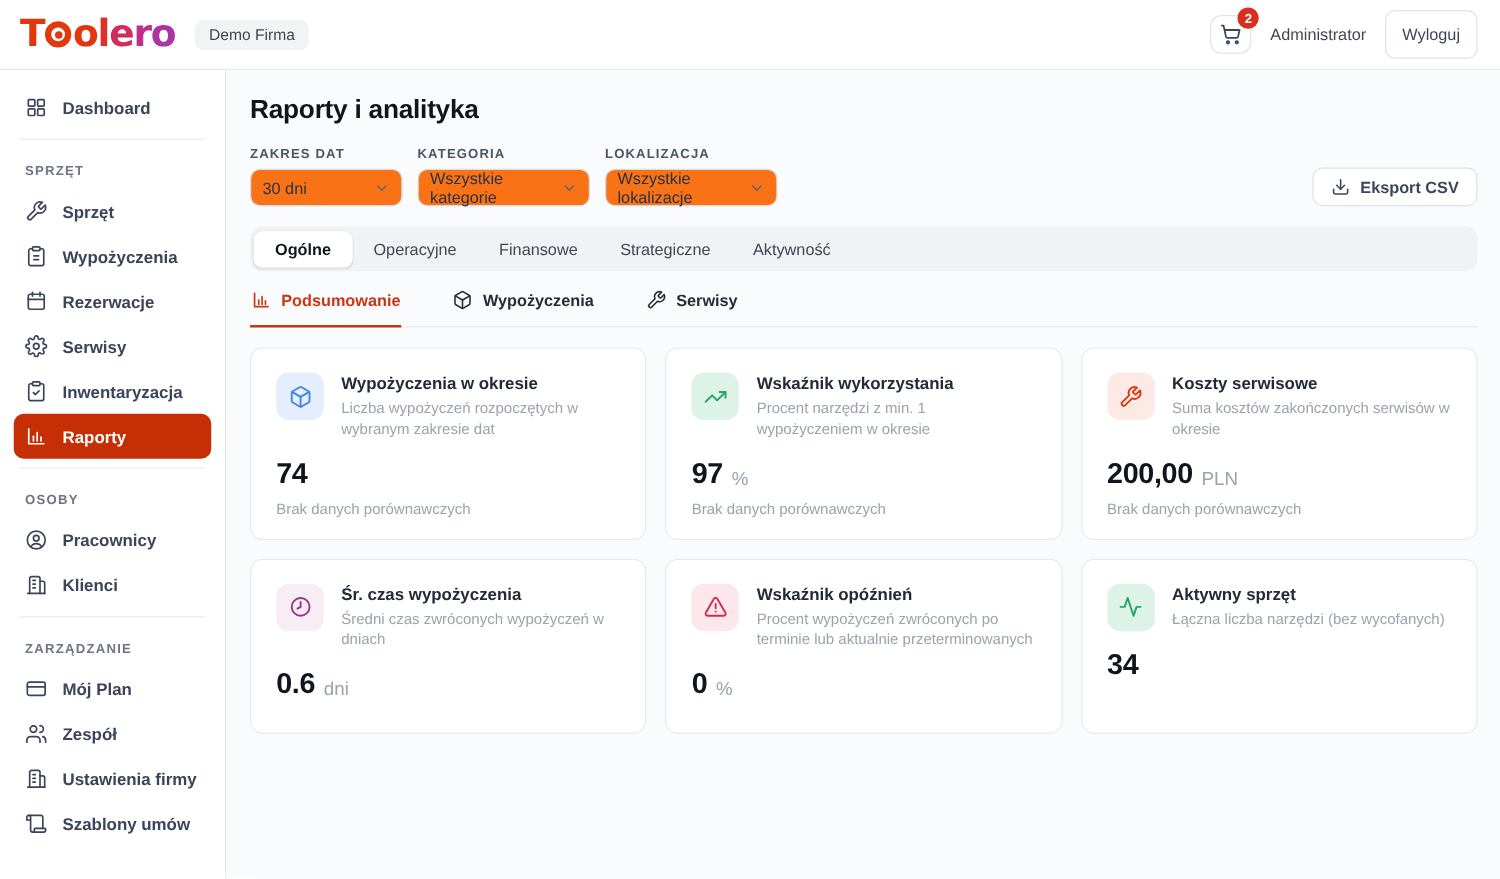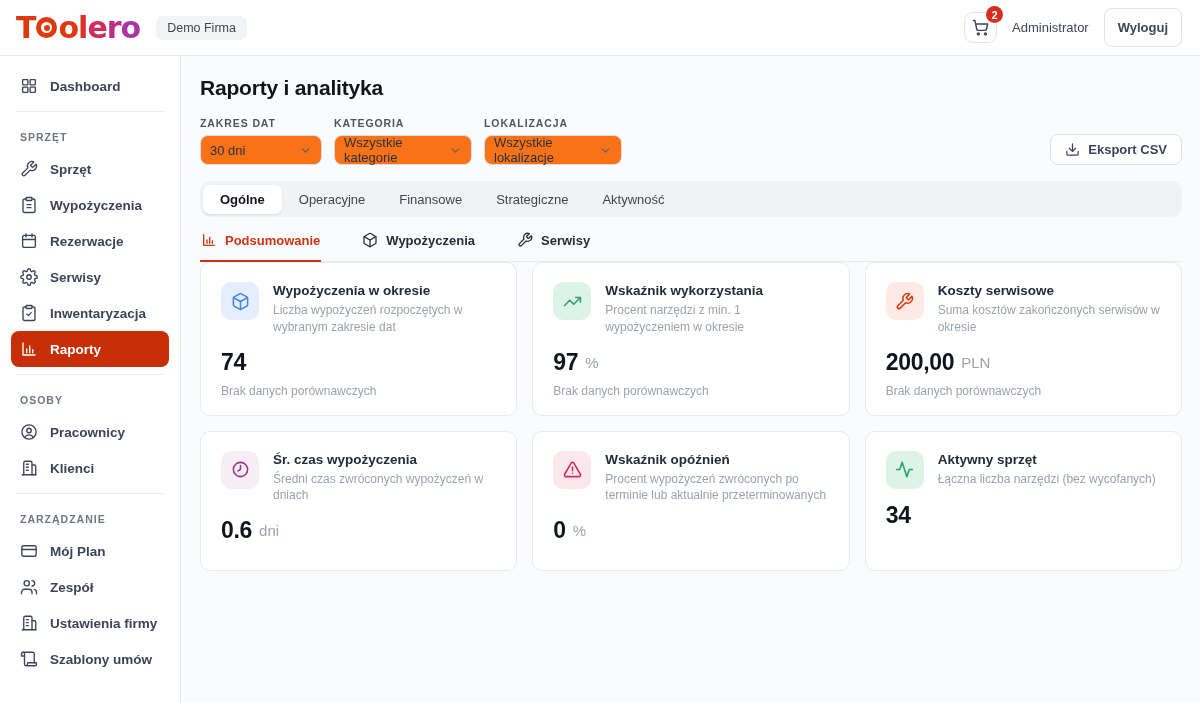--- a/index.html
+++ b/index.html
@@ -36,21 +36,21 @@
     background:#fff; display:flex; align-items:center; justify-content:center; color:#3b4559; cursor:pointer;
   }
   .cart-badge {
     position:absolute; top:-7px; right:-7px; min-width:17px; height:17px; border-radius:50%;
     background:#d92d20; color:#fff; font-size:10.5px; font-weight:700;
     display:flex; align-items:center; justify-content:center;
   }
   .admin-label { font-size:13px; color:#3f4754; font-weight:500; }
   .logout-btn {
     border:1px solid #dfe2e7; background:#fff; border-radius:8px; padding:11px 13px;
-    font-size:13px; font-weight:700; color:#3b4559; font-family:inherit; cursor:pointer;
+    font-size:13px; font-weight:400; color:#3b4559; font-family:inherit; cursor:pointer;
   }
 
   
   .shell { display:flex; height:647px; }
   .sidebar {
     width:181px; background:#fff; border-right:1px solid #e7e9ec;
     padding:12px 11px 0 11px; flex-shrink:0;
   }
   .main { flex:1; background:#fafbfc; padding:20px 18px 0 19px; overflow:hidden; }
 
@@ -108,37 +108,37 @@
   
   .subtabs { margin-top:13px; display:flex; gap:40px; border-bottom:1px solid #e7e9ec; }
   .subtab {
     display:flex; align-items:center; gap:8px; padding:2px 1px 12px 1px;
     font-size:13px; font-weight:600; color:#232d3a; cursor:pointer;
     border-bottom:2px solid transparent; margin-bottom:-1px;
   }
   .subtab.active { color:#cc3512; border-bottom-color:#cc3512; }
 
   
-  .cards { margin-top:0; display:grid; grid-template-columns:1fr 1fr 1fr; gap:15px; }
+  .cards { margin-top:16px; display:grid; grid-template-columns:1fr 1fr 1fr; gap:15px; }
   .card {
     background:#fff; border:1px solid #e8eaed; border-radius:10px; padding:19px 20px 17px 20px;
   }
   .card-head { display:flex; gap:14px; }
   .icon-box {
     width:38px; height:38px; border-radius:10px; flex-shrink:0;
     display:flex; align-items:center; justify-content:center;
   }
   .ib-blue   { background:#e4eefc; color:#4285e8; }
   .ib-green  { background:#ddf3e8; color:#2aa36c; }
   .ib-red    { background:#fdeae5; color:#d93a12; }
   .ib-purple { background:#f6eef4; color:#993390; }
   .ib-pink   { background:#fbe7ec; color:#cf2b55; }
   .card-title { font-size:13.5px; font-weight:700; color:#222c38; padding-top:1px; }
   .card-desc { font-size:12px; color:#9aa3ae; line-height:1.4; margin-top:4px; max-width:272px; }
-  .card-value { margin-top:13px; display:flex; align-items:center; gap:7px; }
+  .card-value { margin-top:13px; display:flex; align-items:flex-end; gap:7px; }
   .value-num { font-size:23px; font-weight:800; color:#10151d; letter-spacing:-0.3px; }
   .value-suffix { font-size:15px; color:#9aa3ae; font-weight:500; }
   .card-foot { font-size:12px; color:#9aa3ae; margin-top:8px; min-height:1px; }
 </style>
 </head>
 <body>
 
 <div class="header">
   <div class="header-left">
     <div class="logo">

